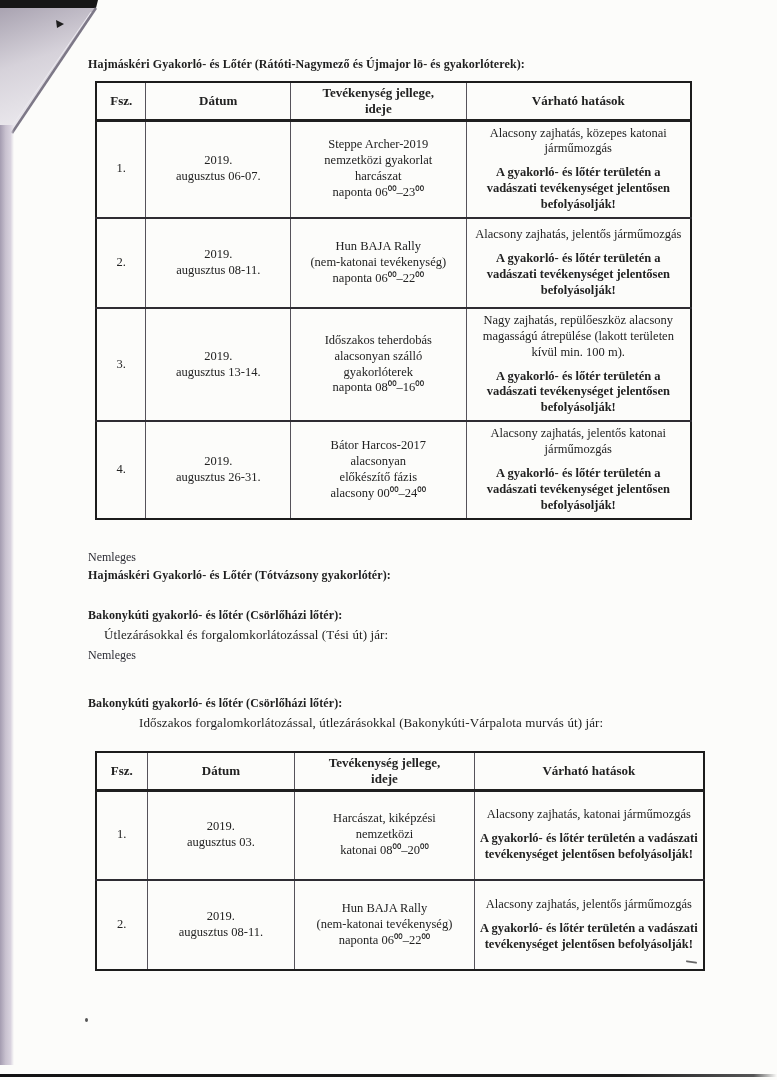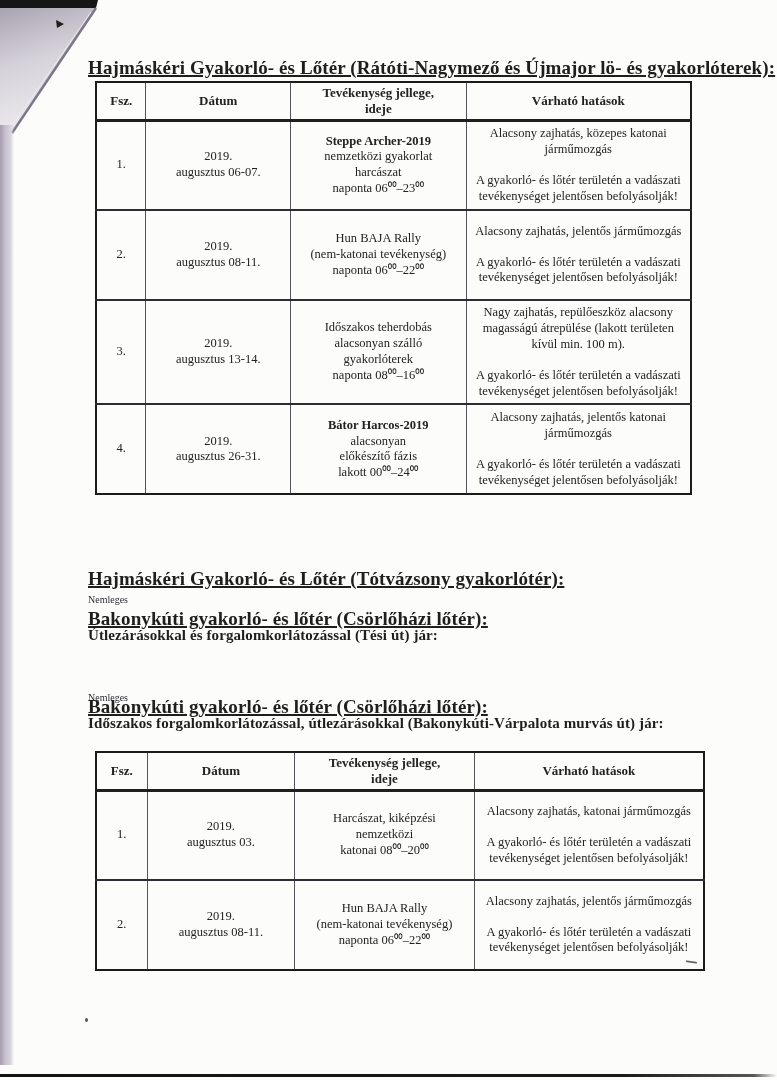--- a/index.html
+++ b/index.html
@@ -17,30 +17,30 @@
   .bottom-line {
     position:absolute; left:0; top:1074px; width:777px; height:3px;
     background:linear-gradient(90deg,#121212 0,#1a1a1a 80%,#555 97%,rgba(0,0,0,0) 100%);
   }
   .speck-dot { position:absolute; left:85px; top:1018px; width:3px; height:4px; background:#555; border-radius:50%; }
   .speck-dash { position:absolute; left:686px; top:961px; width:11px; height:2px; background:#666; border-radius:2px; transform:rotate(8deg); }
 
   
   .heading {
     position:absolute; left:88px;
-    font-size:19px; font-weight:bold; text-decoration:underline;
+    font-size:12px; font-weight:bold; 
     text-decoration-thickness:1.5px; white-space:nowrap; letter-spacing:.1px;
   }
   .subheading {
-    position:absolute; left:88px;
-    font-size:15px; font-weight:bold; white-space:nowrap; letter-spacing:.1px;
+    position:absolute; left:104px;
+    font-size:13px; font-weight:normal; white-space:nowrap; letter-spacing:.1px;
   }
   .plain {
     position:absolute; left:88px;
-    font-size:10px; color:#2c2c34;margin-top:44px;
+    font-size:12px; color:#2c2c34;
   }
 
   
   .tbl-wrap { position:absolute; left:95px; }
   table.doc-table {
     border-collapse:collapse; table-layout:fixed; width:100%;
     background:transparent;
   }
   .doc-table th, .doc-table td {
     border-left:1px solid #55525a; border-right:1px solid #55525a;
@@ -51,28 +51,28 @@
   .doc-table thead tr { height:38px; }
   .doc-table th {
     font-size:13px; font-weight:bold; padding:2px 3px; line-height:1.2;
     border-bottom:3px solid #1f1f1f;
   }
   .doc-table td {
     font-size:12.5px; line-height:1.27; padding:4px 4px;
     border-top:2px solid #2e2c32;
   }
   .doc-table tbody tr { height:90px; }
-  .doc-table .b { font-weight:bold; }
-  .doc-table td .eff-b { font-weight:normal; margin-top:15px; }
+  .doc-table .b { font-weight:normal; }
+  .doc-table td .eff-b { font-weight:bold; margin-top:8px; }
   #table1 { top:81px; width:597px; }
   #table2 { top:751px; width:610px; }
   #h-s1 { top:57px; }
   #h-s2 { top:528px;margin-top:40px; } #b-s2 { top:550px; }
   #h-s3 { top:608px; } #sub-s3 { top:627px; } #b-s3 { top:648px; }
-  #h-s4 { top:696px; } #sub-s4 { top:715px; }
+  #h-s4 { top:696px; } #sub-s4 { top:715px;margin-left:35px; }
 </style>
 </head>
 <body>
 
 <div class="page">
 
   <svg class="corner-art" width="115" height="140" viewBox="0 0 115 140">
     <defs>
       <linearGradient id="wedge" x1="0" y1="0" x2="0.25" y2="1">
         <stop offset="0" stop-color="#a9a3b1"></stop>
@@ -147,24 +147,24 @@
             </td>
             <td>
               <div>Nagy zajhatás, repülőeszköz alacsony magasságú átrepülése (lakott területen kívül min. 100 m).</div>
               <div class="eff-b">A gyakorló- és lőtér területén a vadászati tevékenységet jelentősen befolyásolják!</div>
             </td>
           </tr>
           <tr>
             <td>4.</td>
             <td>2019.<br>augusztus 26-31.</td>
             <td>
-              <div class="b">Bátor Harcos-2019</div>
+              <div class="b">Bátor Harcos-2017</div>
               <div>alacsonyan</div>
               <div>előkészítő fázis</div>
-              <div>lakott 00⁰⁰–24⁰⁰</div>
+              <div>alacsony 00⁰⁰–24⁰⁰</div>
             </td>
             <td>
               <div>Alacsony zajhatás, jelentős katonai járműmozgás</div>
               <div class="eff-b">A gyakorló- és lőtér területén a vadászati tevékenységet jelentősen befolyásolják!</div>
             </td>
           </tr>
         </tbody>
       </table>
     </div>
 

